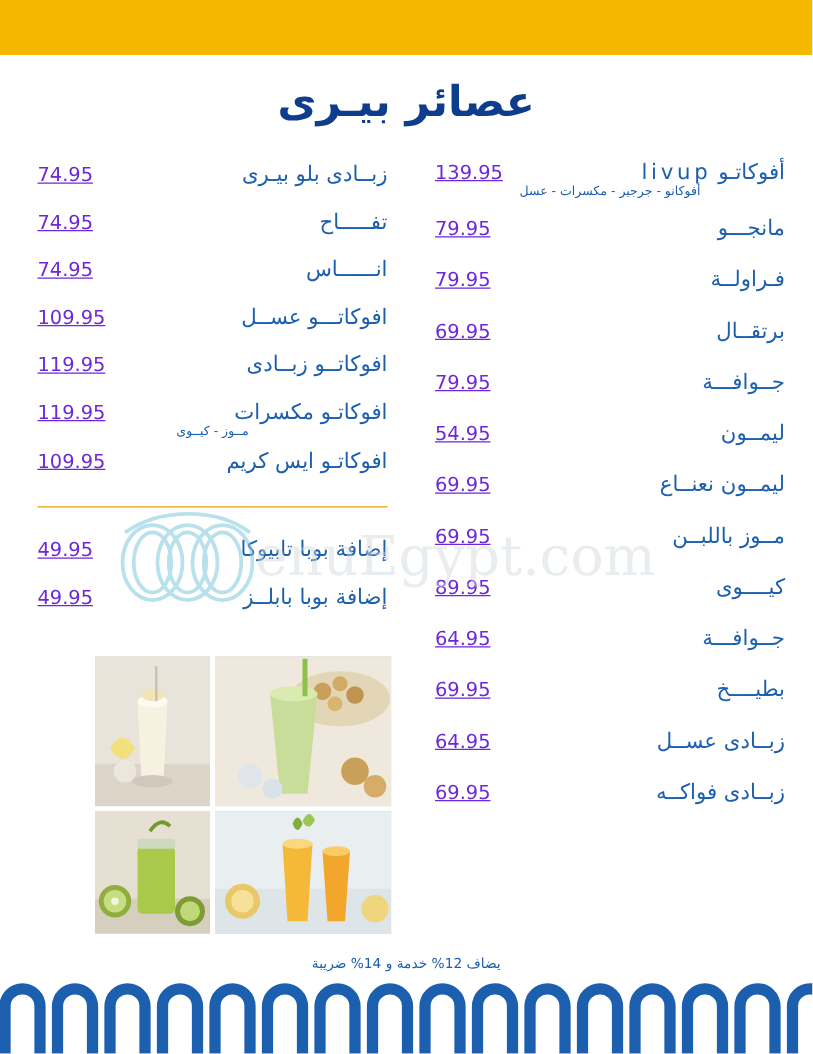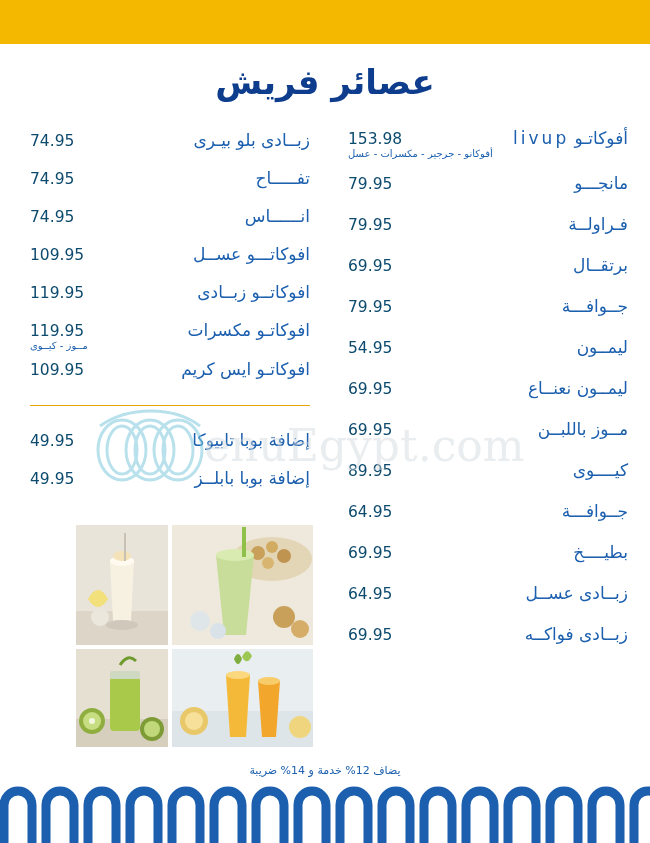--- a/index.html
+++ b/index.html
@@ -65,28 +65,29 @@
   }
   .item-name {
     font-size: 17px;
     color: #1b5fae;
     letter-spacing: 3px;
     white-space: nowrap;
     text-align: right;
   }
   .item-price {
     font-size: 15.5px;
-    color: #0c4a6e;
+    color: #6d28d9;
     direction: ltr;
     white-space: nowrap;
+    text-decoration: underline;
   }
   .item-desc {
     font-size: 10px;
     color: #1b5fae;
-    text-align: left;
+    text-align: center;
     margin-top: -2px;
     margin-bottom: 2px;
     letter-spacing: 0.5px;
   }
 
   .divider {
     height: 1px;
     background: #e8a100;
     margin: 10px 0 10px 0;
     width: 100%;
@@ -160,30 +161,30 @@
     width: 650px;
     height: 62px;
     background: #ffffff;
   }
 </style>
 </head>
 <body>
 
 <div class="top-bar"></div>
 
-<div class="title">عصائر فريش</div>
+<div class="title">عصائر بيـرى</div>
 
 <div class="menu-area">
 
   <div class="col col-right">
 
     <div>
       <div class="item">
         <span class="item-name">أفوكاتـو livup</span>
-        <span class="item-price">153.98</span>
+        <span class="item-price">139.95</span>
       </div>
       <div class="item-desc">أفوكانو - جرجير - مكسرات - عسل</div>
     </div>
 
     <div class="item" style="margin-top:14px;">
       <span class="item-name">مانجـــو</span>
       <span class="item-price">79.95</span>
     </div>
 
     <div class="item" style="margin-top:21px;">

